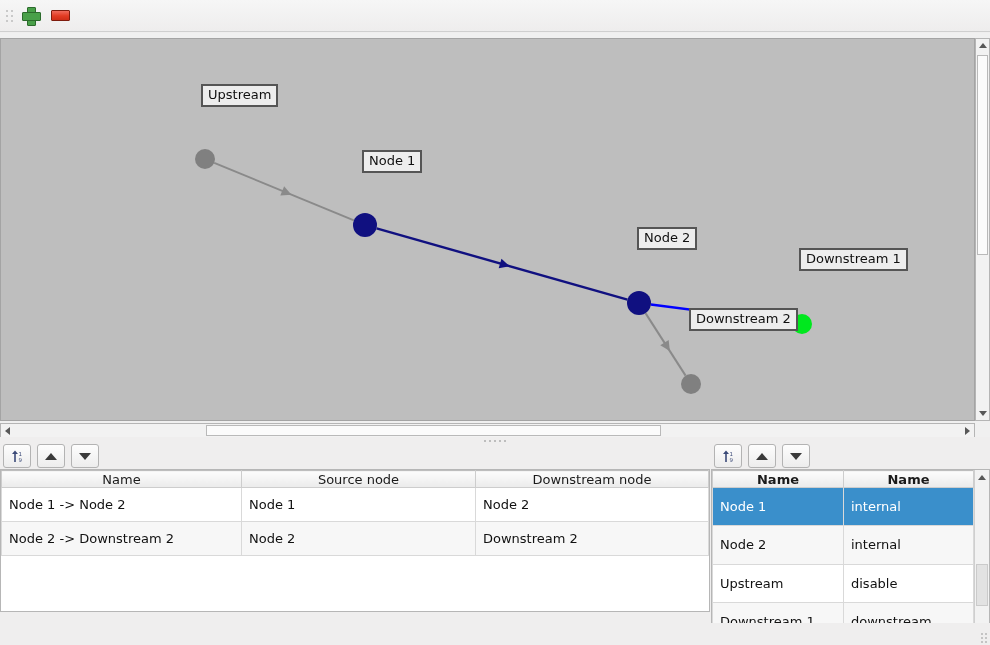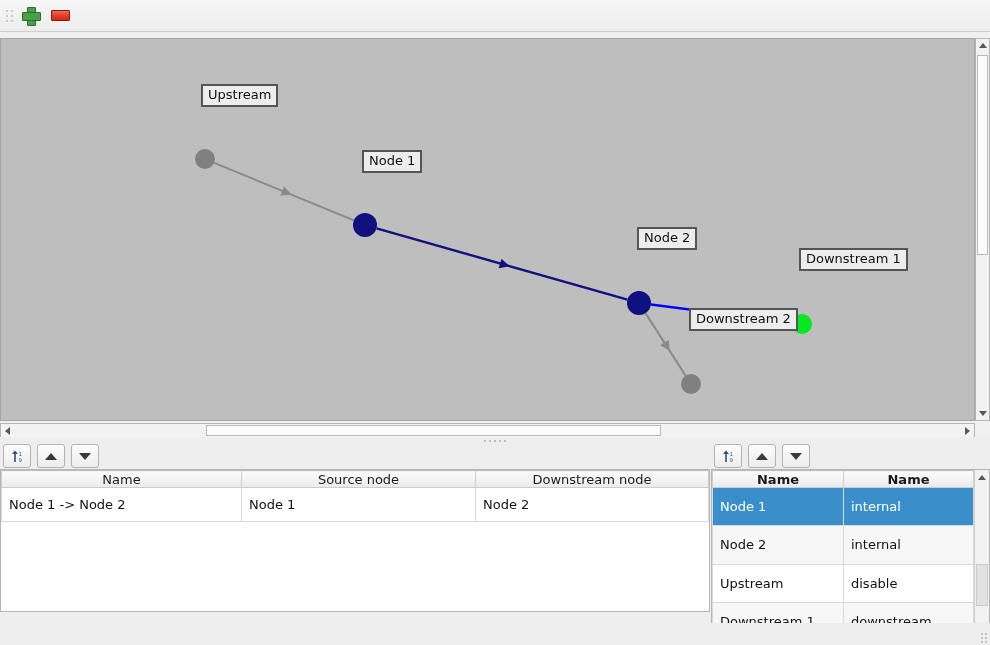--- a/index.html
+++ b/index.html
@@ -249,20 +249,25 @@
             <th>Source node</th>
             <th>Downstream node</th>
           </tr>
         </thead>
       <tbody id="links-body">
           <tr class="odd">
             <td>Node 1 -&gt; Node 2</td>
             <td>Node 1</td>
             <td>Node 2</td>
           </tr>
+          <tr class="even">
+            <td>Node 2 -&gt; Downstream 2</td>
+            <td>Node 2</td>
+            <td>Downstream 2</td>
+          </tr>
         </tbody>
     </table>
   </div>
 </div>
 
 <div class="panel panel-right">
   <div class="tbar">
     <div class="sq-btn">
       <svg width="15" height="15" viewBox="0 0 15 15">
         <path d="M5 13 L5 3" stroke="#3b4a78" stroke-width="1.6" fill="none"></path>

